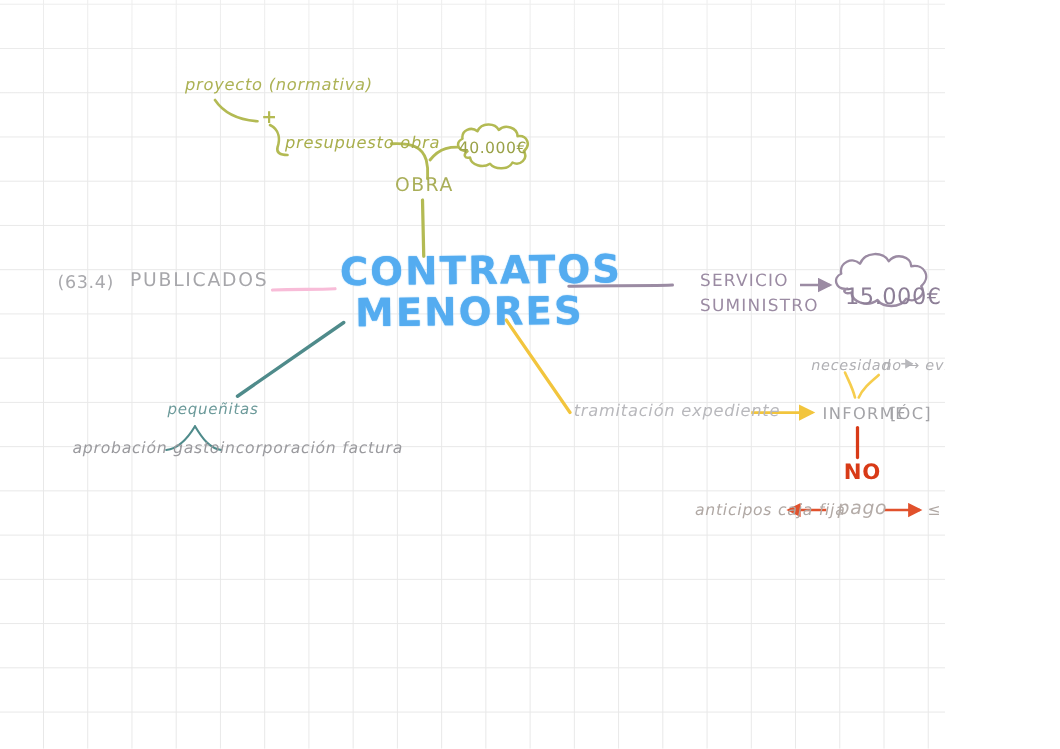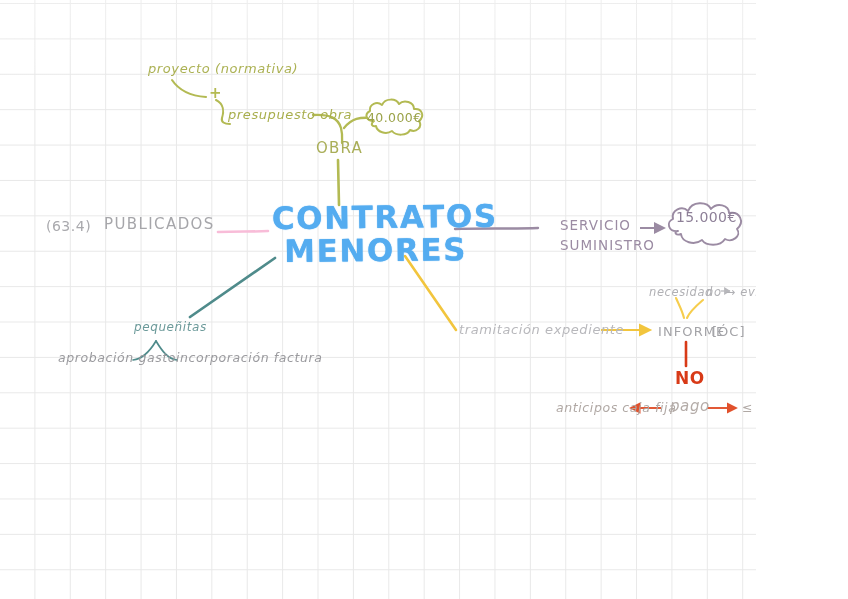--- a/index.html
+++ b/index.html
@@ -65,21 +65,21 @@
 
   
   #proyecto { left: 148px; top: 62px; color: #a8ae4c; font-size: 13px; }
   #plus { left: 209px; top: 85px; color:#b4ba52; font-size: 15px; font-weight:700;}
   #presupuesto { left: 228px; top: 108px; color: #a8ae4c; font-size: 13px;}
   #obra { left: 316px; top: 140px; color: #a9ae58; font-size: 15px; letter-spacing:1.2px;}
   #cloud40 { left: 367px; top: 111px; color: #9aa248; font-size: 12.5px; letter-spacing:.4px; z-index:4;}
 
   
   #servicio { left: 560px; top: 216px; color:#9b8ba3; font-size:13.5px; letter-spacing:1px; line-height:1.45;}
-  #cloud15 { left: 676px; top: 209px; color: #8d7f97; font-size: 14px; letter-spacing:.4px; z-index:4;}
+  #cloud15 { left: 676px; top: 228px; color: #8d7f97; font-size: 18px; letter-spacing:.4px; z-index:4;}
 
   
   #pequenitas { left: 134px; top: 321px; color:#6c9a9a; font-size: 12px;}
   #aprobacion { left: 58px; top: 351px; color:#9a9a9e; font-size: 12.5px;}
   #incorporacion { left: 176px; top: 351px; color:#9a9a9e; font-size: 12.5px;}
 
   
   #tramitacion { left: 459px; top: 323px; color:#b8b8bc; font-size: 13px;}
   #informe { left: 658px; top: 325px; color:#a3a3a7; font-size: 13px; letter-spacing:1.1px;}
   #oc { left: 712px; top: 325px; color:#a3a3a7; font-size: 13px; letter-spacing:1px;}

